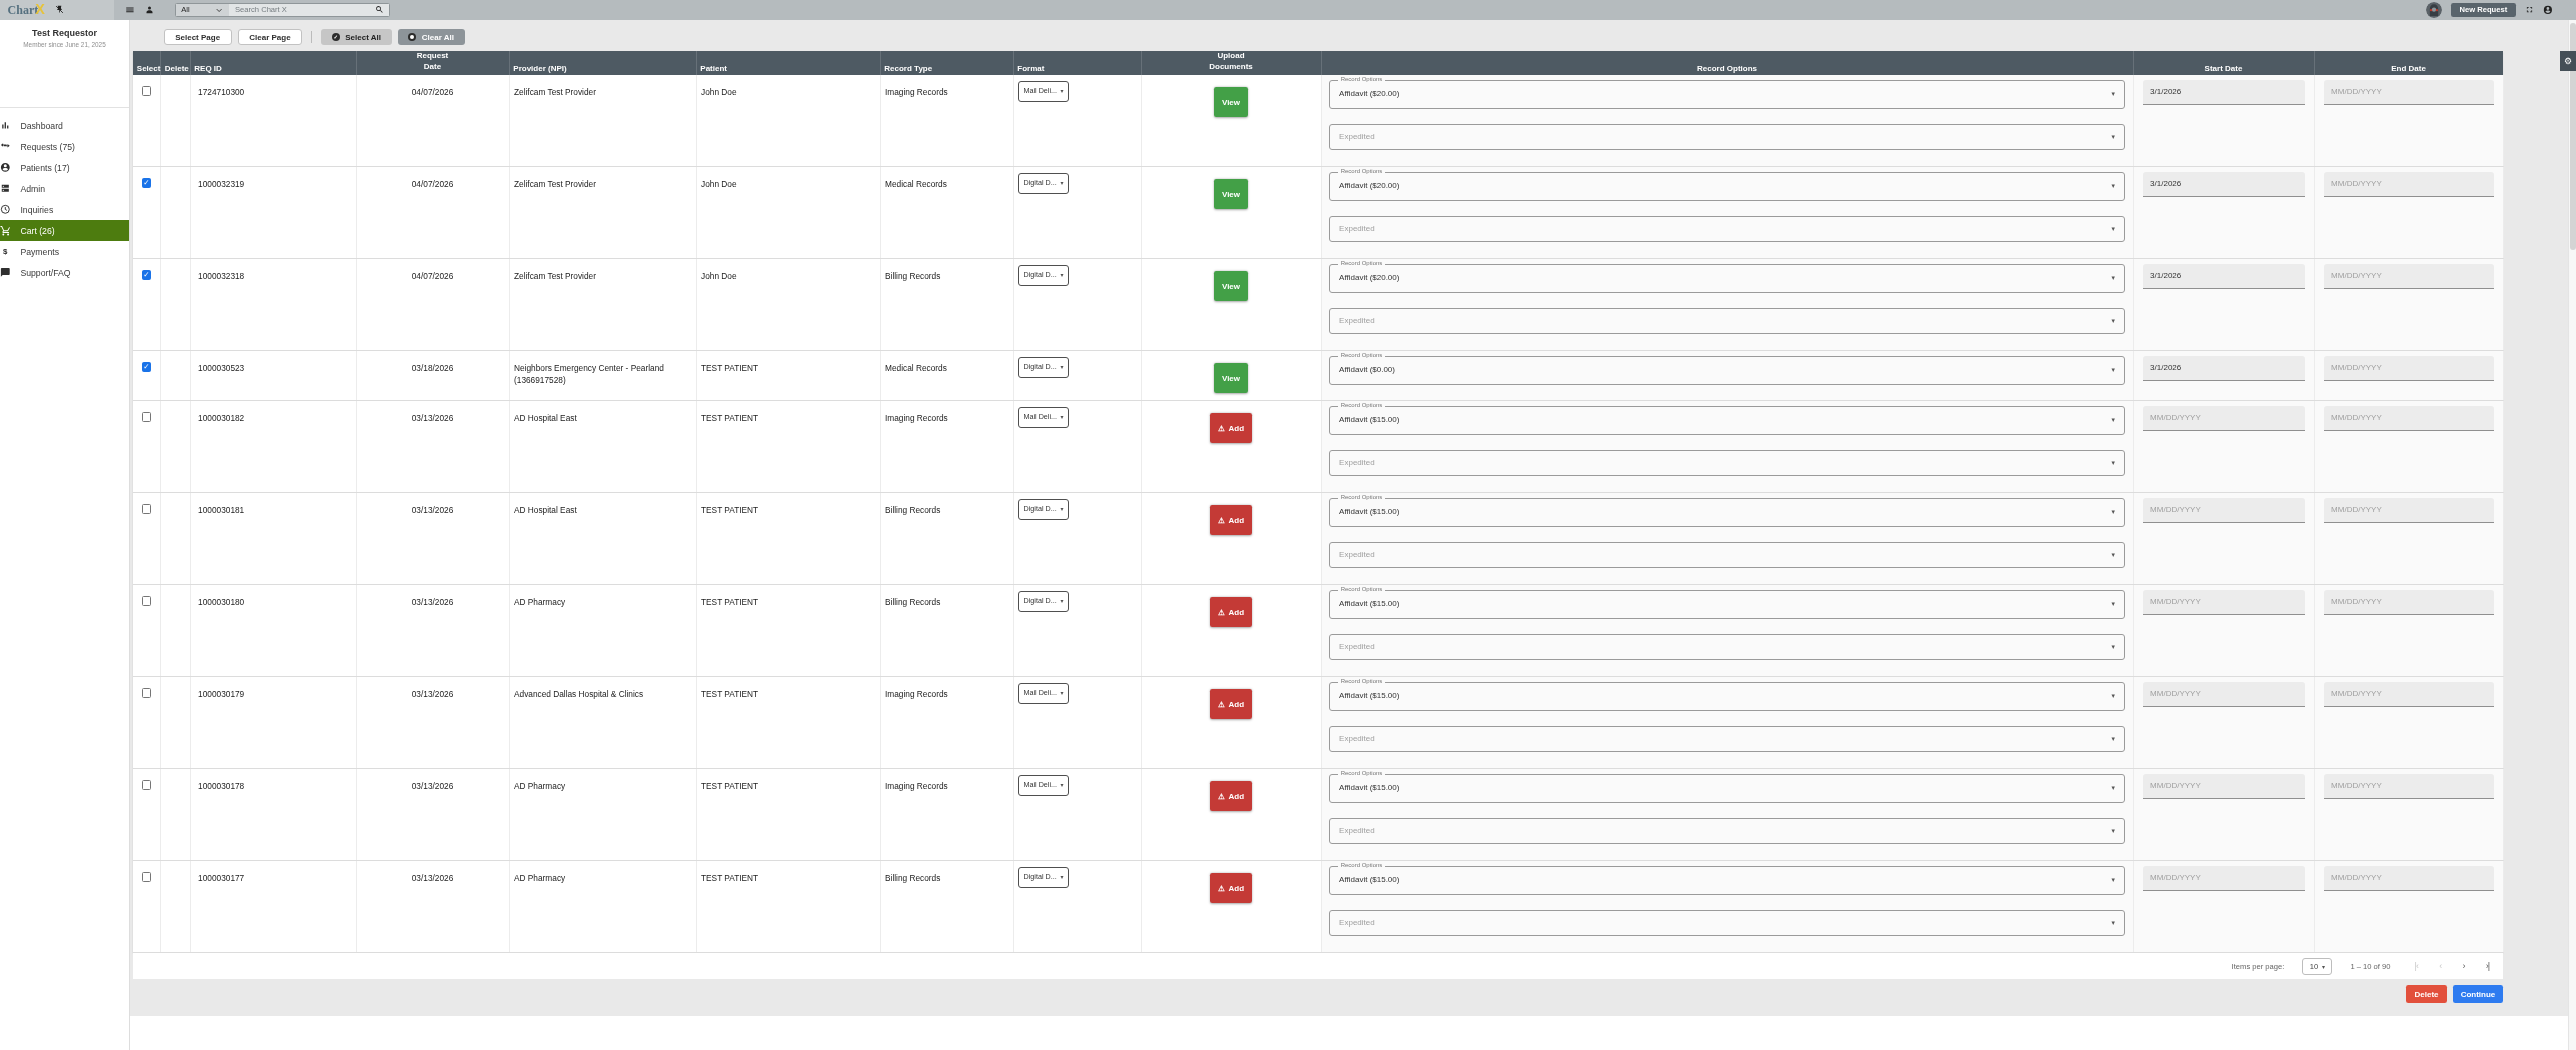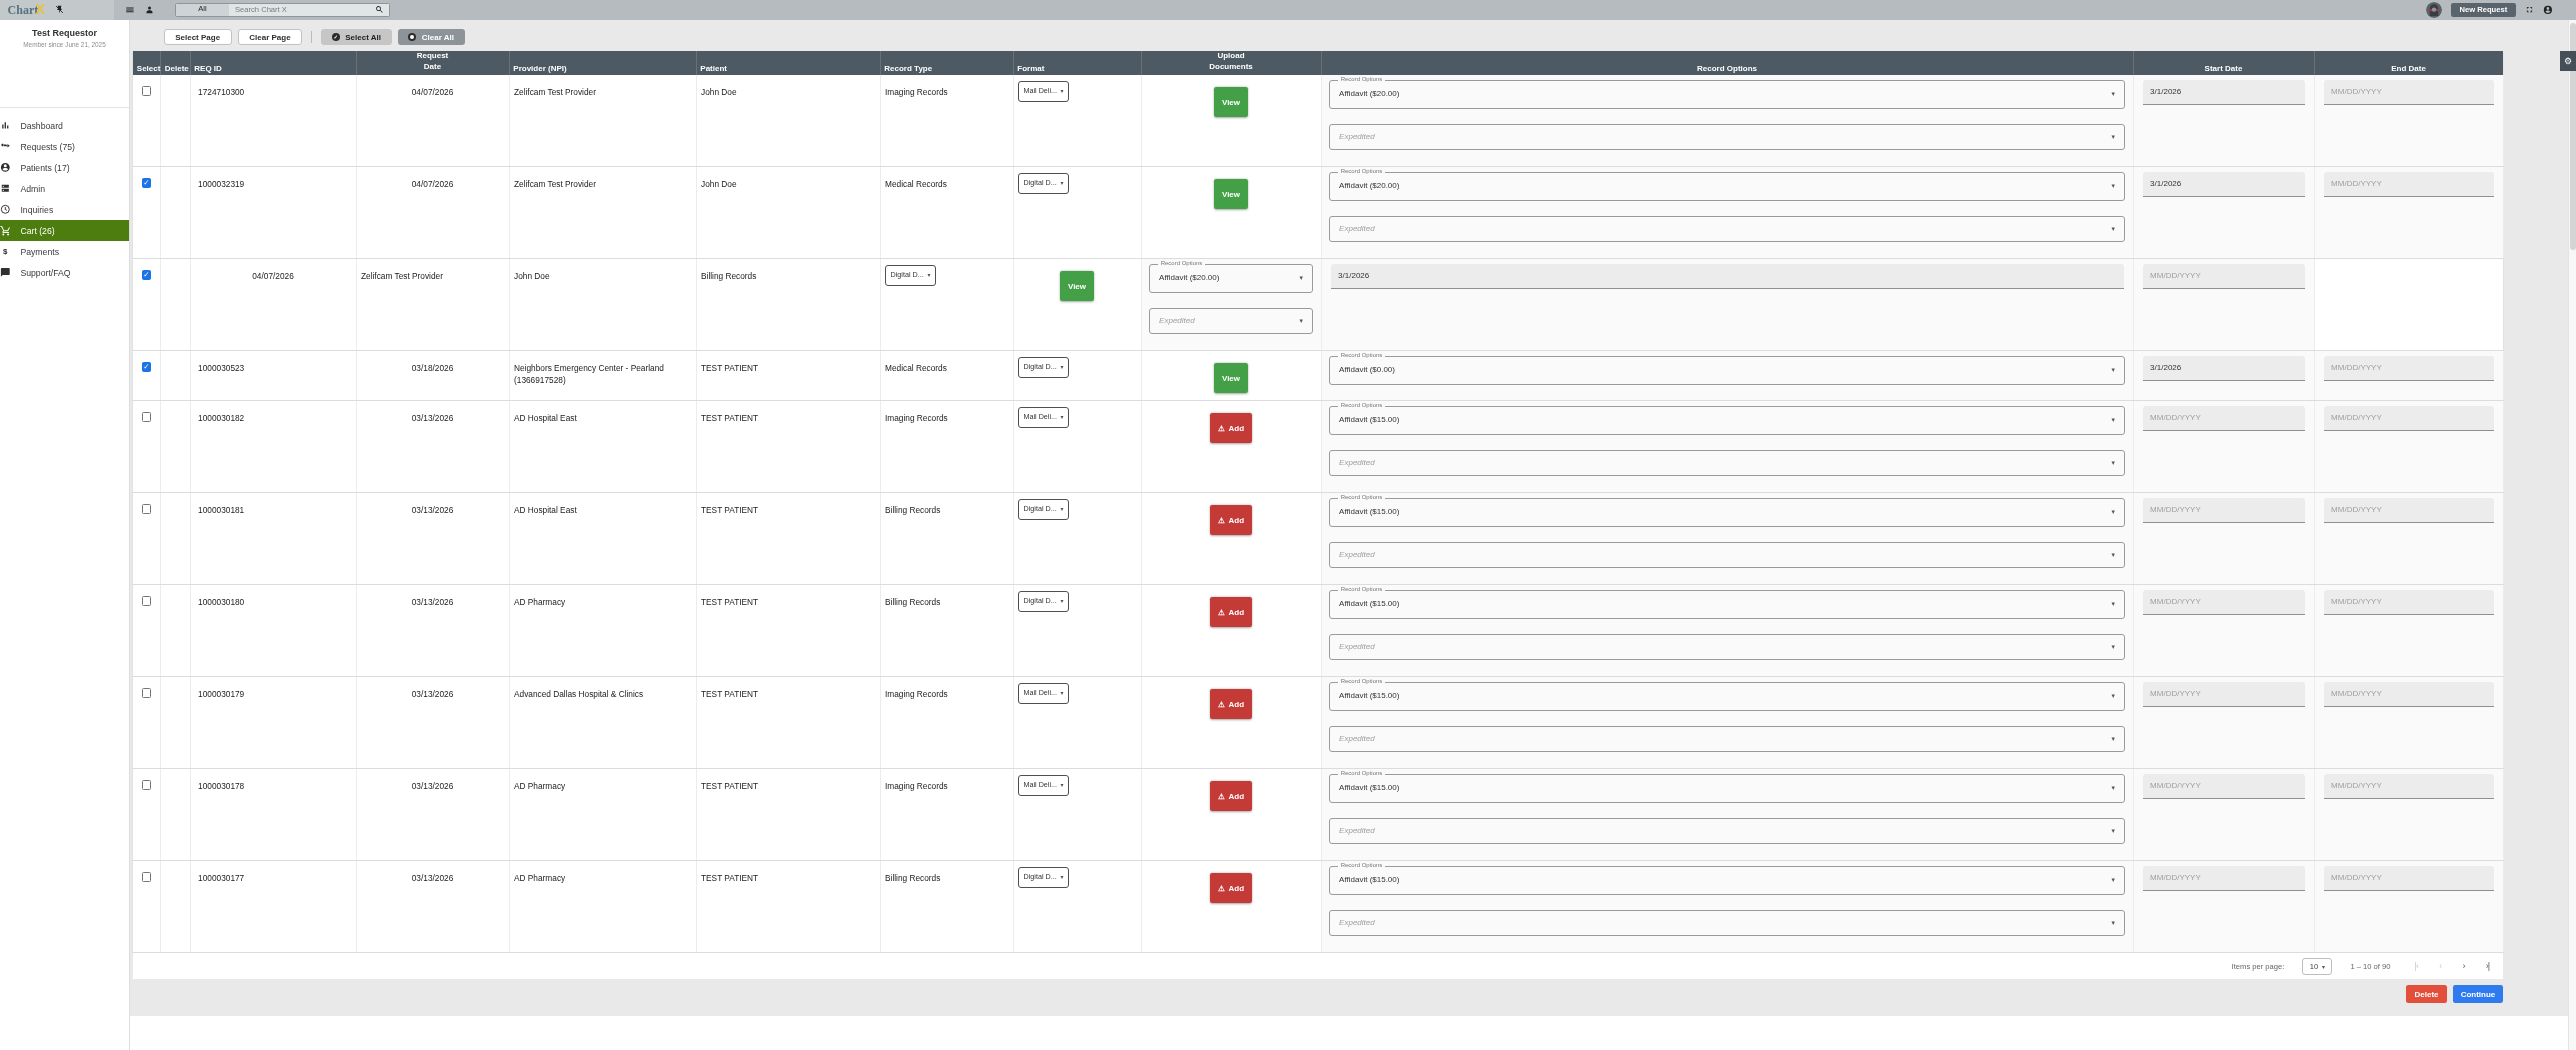--- a/index.html
+++ b/index.html
@@ -10,21 +10,21 @@
   .topbar { position:absolute; left:0; top:0; width:2576px; height:19.7px; background:#b5bbbe; display:flex; align-items:center; z-index:5; }
   .logo-seg { width:114px; height:19.7px; background:#c3c8ca; display:flex; align-items:center; padding-left:7.6px; gap:6px; }
   .logo-chart { font-family:"Liberation Serif",serif; font-size:12px; font-weight:bold; color:#55707f; }
   .logo-x { font-size:14.4px; font-weight:bold; color:#e6c33c; margin-left:-3px; }
   .tb-icon { display:flex; align-items:center; justify-content:center; color:#222; cursor:pointer; }
   .tb-icon svg { display:block; }
   .pin-icon { margin-left:4.5px; }
   .menu-icon { margin-left:10.6px; }
   .person-icon { margin-left:10.6px; }
   .search-box { margin-left:21px; width:215px; height:13.6px; background:#e2e5e6; border:0.8px solid #8f9699; border-radius:1.5px; display:flex; align-items:center; overflow:hidden; }
-  .search-filter { width:53px; height:100%; background:#cfd3d5; display:flex; align-items:center; justify-content:space-between; padding:0 5.3px; font-size:7.6px; color:#222; cursor:pointer;flex-direction:column; }
+  .search-filter { width:53px; height:100%; background:#cfd3d5; display:flex; align-items:center; justify-content:space-between; padding:0 5.3px; font-size:7.6px; color:#222; cursor:pointer; }
   .search-input { flex:1; height:100%; border:none; background:transparent; font-size:7.6px; color:#333; padding:0 6px; outline:none; font-family:"Liberation Sans",sans-serif; }
   .search-input::placeholder { color:#767d81; }
   .search-go { padding-right:5.3px; }
   .tb-right { margin-left:auto; display:flex; align-items:center; gap:9px; padding-right:23px; }
   .avatar { width:16px; height:16px; border-radius:50%; overflow:hidden; cursor:pointer; }
   .new-request-btn { height:13.6px; background:#59646c; color:#fff; border:none; border-radius:2.3px; font-size:7.6px; font-weight:bold; padding:0 9px; cursor:pointer; font-family:"Liberation Sans",sans-serif; }
 
   
   .sidebar { position:absolute; left:0; top:19.7px; width:130px; height:1031px; background:#fff; border-right:0.8px solid #ddd; z-index:4; }
   .side-user { height:88px; border-bottom:0.8px solid #e2e2e2; text-align:center; padding-top:8.3px; }
@@ -77,21 +77,21 @@
   .upload-btn { height:30px; border:none; border-radius:2.3px; color:#fff; font-weight:bold; font-size:8px; display:flex; align-items:center; gap:3.8px; padding:0 8.3px; box-shadow:0 0.8px 2.3px rgba(0,0,0,.35); cursor:pointer; font-family:"Liberation Sans",sans-serif; }
   .upload-btn.view { background:#43a047; }
   .upload-btn.add { background:#c43a36; }
   .upload-btn .warn { font-size:7.6px; line-height:1; }
   .c-recopt { background:#fafafa; padding:0; }
   .fieldset { position:relative; margin:4.5px 7.6px 0; height:29px; border:0.8px solid #9a9a9a; border-radius:3px; display:flex; align-items:center; cursor:pointer; }
   .fieldset .legend { position:absolute; top:-4.5px; left:7.6px; font-size:6px; color:#777; background:#fafafa; padding:0 3px; line-height:1.2; }
   .fieldset .val { margin-left:9px; font-size:8px; color:#333; }
   .fieldset .arr, .expedited-box .arr { position:absolute; right:9px; font-size:6.8px; color:#555; }
   .expedited-box { position:relative; margin:15px 7.6px 0; height:26px; border:0.8px solid #9a9a9a; border-radius:3px; display:flex; align-items:center; cursor:pointer; }
-  .expedited-box .val { margin-left:9px; font-size:8px; color:#9e9e9e;font-style:italic; }
+  .expedited-box .val { margin-left:9px; font-size:8px; color:#9e9e9e; }
   .c-start, .c-end { background:#fafafa; padding:4.5px 9px 0; }
   .datefield { height:25px; background:#ececec; border-bottom:0.8px solid #8f8f8f; border-radius:3px 3px 0 0; display:flex; align-items:center; justify-content:space-between; padding:0 7.6px; cursor:text; }
   .dval { font-size:8px; color:#333; }
   .dval.ph { color:#9e9e9e; }
   .cal { cursor:pointer; display:flex; }
 
   
   .pg { height:26px; background:#fff; display:flex; align-items:center; justify-content:flex-end; gap:18px; padding-right:13.6px; font-size:7.6px; color:#666; width:2370px; margin-left:3px; }
   .pg-select { width:30px; height:16.7px; border:0.8px solid #bdbdbd; border-radius:3px; display:flex; align-items:center; justify-content:center; gap:3.8px; color:#444; cursor:pointer; }
   .pg-arrows { display:flex; gap:21px; font-size:9px; margin-left:6px; }
@@ -380,20 +380,21 @@
   </div>
         <div class="trow">
     <div class="cell c-select">
       <span class="cb checked">
               <span class="tick">✓</span>
             </span>
     </div>
     <div class="cell c-delete">
       <span class="trash"></span>
     </div>
+    <div class="cell c-reqid">1000032318</div>
     <div class="cell c-reqdate">04/07/2026</div>
     <div class="cell c-provider">Zelifcam Test Provider</div>
     <div class="cell">John Doe</div>
     <div class="cell">Billing Records</div>
     <div class="cell c-format">
       <span class="fmt-select">
         <span>Digital D...</span>
         <span class="arr">▾</span>
       </span>
     </div>

